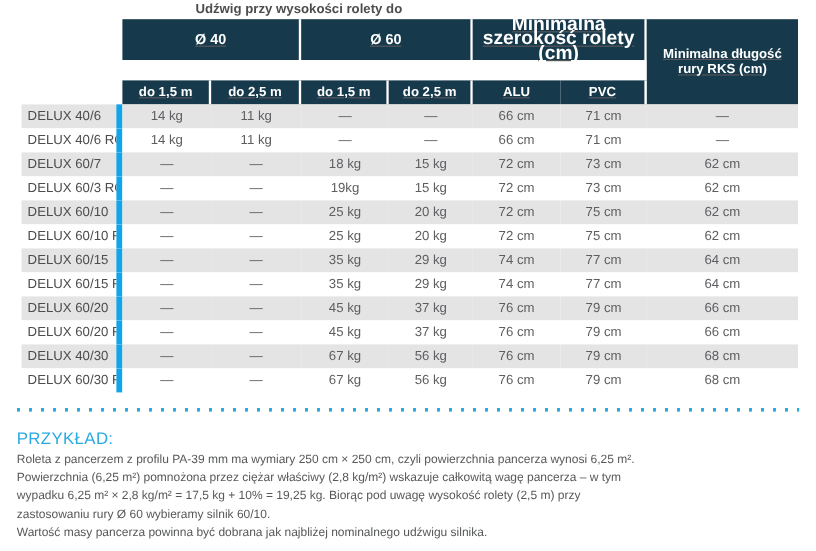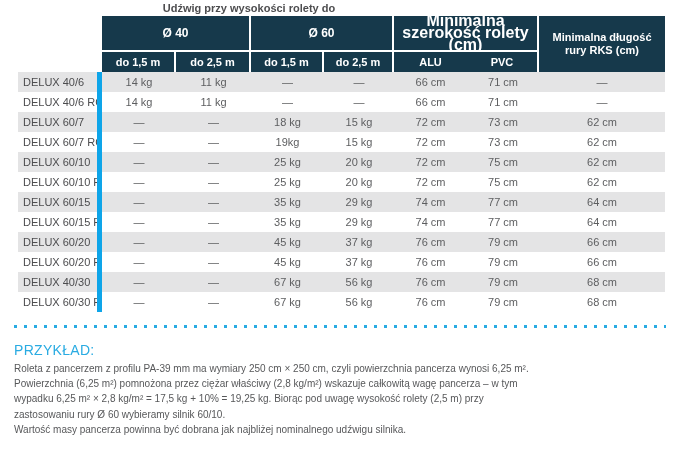--- a/index.html
+++ b/index.html
@@ -22,21 +22,22 @@
     margin-left:103px;width:292px;text-align:center;
     font-size:11px;font-weight:bold;color:#4d4d4f;height:12px;line-height:12px;
   }
 
   .spec-table{margin-left:18px;margin-top:2px;}
 
   .hdr-grid{
     display:grid;
     grid-template-columns:84px 74px 75px 73px 70px 73px 72px 126px;
     grid-template-rows:34px 20px;
-    row-gap:2px;
+    row-gap:17px;
+    text-decoration:underline;
   }
   .hcell{
     background:var(--header-bg);color:#fff;text-align:center;
     display:flex;align-items:center;justify-content:center;
     border-right:2px solid #fff;
   }
   .hcell:last-of-type,.hcell.no-r{border-right:none;}
   .h-empty{background:transparent;border-right:2px solid #fff;}
   .h-group{font-size:12px;font-weight:bold;}
   .h-group2{font-size:16px;font-weight:bold;line-height:12px;padding:2px 6px;}
@@ -94,21 +95,21 @@
       <div class="hcell h-sub" style="grid-row:2;grid-column:4">do 1,5 m</div>
       <div class="hcell h-sub" style="grid-row:2;grid-column:5">do 2,5 m</div>
       <div class="hcell h-sub" style="grid-row:2;grid-column:7">PVC</div>
       <div class="hcell h-sub" style="grid-row:2;grid-column:6">ALU</div>
     </div>
 
     <div class="body-grid" id="table-body">
         <div class="row-odd" style="display: contents;"><div class="cell lbl ignore">DELUX 40/6</div><div class="cell ignore">14 kg</div><div class="cell ignore">11 kg</div><div class="cell ignore">—</div><div class="cell ignore">—</div><div class="cell ignore">66 cm</div><div class="cell ignore">71 cm</div><div class="cell ignore">—</div></div>
         <div class="row-even" style="display: contents;"><div class="cell lbl ignore">DELUX 40/6 RC</div><div class="cell ignore">14 kg</div><div class="cell ignore">11 kg</div><div class="cell ignore">—</div><div class="cell ignore">—</div><div class="cell ignore">66 cm</div><div class="cell ignore">71 cm</div><div class="cell ignore">—</div></div>
         <div class="row-odd" style="display: contents;"><div class="cell lbl ignore">DELUX 60/7</div><div class="cell ignore">—</div><div class="cell ignore">—</div><div class="cell ignore">18 kg</div><div class="cell ignore">15 kg</div><div class="cell ignore">72 cm</div><div class="cell ignore">73 cm</div><div class="cell ignore">62 cm</div></div>
-        <div class="row-even" style="display: contents;"><div class="cell lbl ignore">DELUX 60/7 RC</div><div class="cell ignore">—</div><div class="cell ignore">—</div><div class="cell ignore">19kg</div><div class="cell ignore">15 kg</div><div class="cell ignore">72 cm</div><div class="cell ignore">73 cm</div><div class="cell ignore">62 cm</div></div>
+        <div class="row-even" style="display: contents;"><div class="cell lbl ignore">DELUX 60/3 RC</div><div class="cell ignore">—</div><div class="cell ignore">—</div><div class="cell ignore">19kg</div><div class="cell ignore">15 kg</div><div class="cell ignore">72 cm</div><div class="cell ignore">73 cm</div><div class="cell ignore">62 cm</div></div>
         <div class="row-odd" style="display: contents;"><div class="cell lbl ignore">DELUX 60/10</div><div class="cell ignore">—</div><div class="cell ignore">—</div><div class="cell ignore">25 kg</div><div class="cell ignore">20 kg</div><div class="cell ignore">72 cm</div><div class="cell ignore">75 cm</div><div class="cell ignore">62 cm</div></div>
         <div class="row-even" style="display: contents;"><div class="cell lbl ignore">DELUX 60/10 RC</div><div class="cell ignore">—</div><div class="cell ignore">—</div><div class="cell ignore">25 kg</div><div class="cell ignore">20 kg</div><div class="cell ignore">72 cm</div><div class="cell ignore">75 cm</div><div class="cell ignore">62 cm</div></div>
         <div class="row-odd" style="display: contents;"><div class="cell lbl ignore">DELUX 60/15</div><div class="cell ignore">—</div><div class="cell ignore">—</div><div class="cell ignore">35 kg</div><div class="cell ignore">29 kg</div><div class="cell ignore">74 cm</div><div class="cell ignore">77 cm</div><div class="cell ignore">64 cm</div></div>
         <div class="row-even" style="display: contents;"><div class="cell lbl ignore">DELUX 60/15 RC</div><div class="cell ignore">—</div><div class="cell ignore">—</div><div class="cell ignore">35 kg</div><div class="cell ignore">29 kg</div><div class="cell ignore">74 cm</div><div class="cell ignore">77 cm</div><div class="cell ignore">64 cm</div></div>
         <div class="row-odd" style="display: contents;"><div class="cell lbl ignore">DELUX 60/20</div><div class="cell ignore">—</div><div class="cell ignore">—</div><div class="cell ignore">45 kg</div><div class="cell ignore">37 kg</div><div class="cell ignore">76 cm</div><div class="cell ignore">79 cm</div><div class="cell ignore">66 cm</div></div>
         <div class="row-even" style="display: contents;"><div class="cell lbl ignore">DELUX 60/20 RC</div><div class="cell ignore">—</div><div class="cell ignore">—</div><div class="cell ignore">45 kg</div><div class="cell ignore">37 kg</div><div class="cell ignore">76 cm</div><div class="cell ignore">79 cm</div><div class="cell ignore">66 cm</div></div>
         <div class="row-odd" style="display: contents;"><div class="cell lbl ignore">DELUX 40/30</div><div class="cell ignore">—</div><div class="cell ignore">—</div><div class="cell ignore">67 kg</div><div class="cell ignore">56 kg</div><div class="cell ignore">76 cm</div><div class="cell ignore">79 cm</div><div class="cell ignore">68 cm</div></div>
         <div class="row-even" style="display: contents;"><div class="cell lbl ignore">DELUX 60/30 RC</div><div class="cell ignore">—</div><div class="cell ignore">—</div><div class="cell ignore">67 kg</div><div class="cell ignore">56 kg</div><div class="cell ignore">76 cm</div><div class="cell ignore">79 cm</div><div class="cell ignore">68 cm</div></div>
       </div>
   </div>

